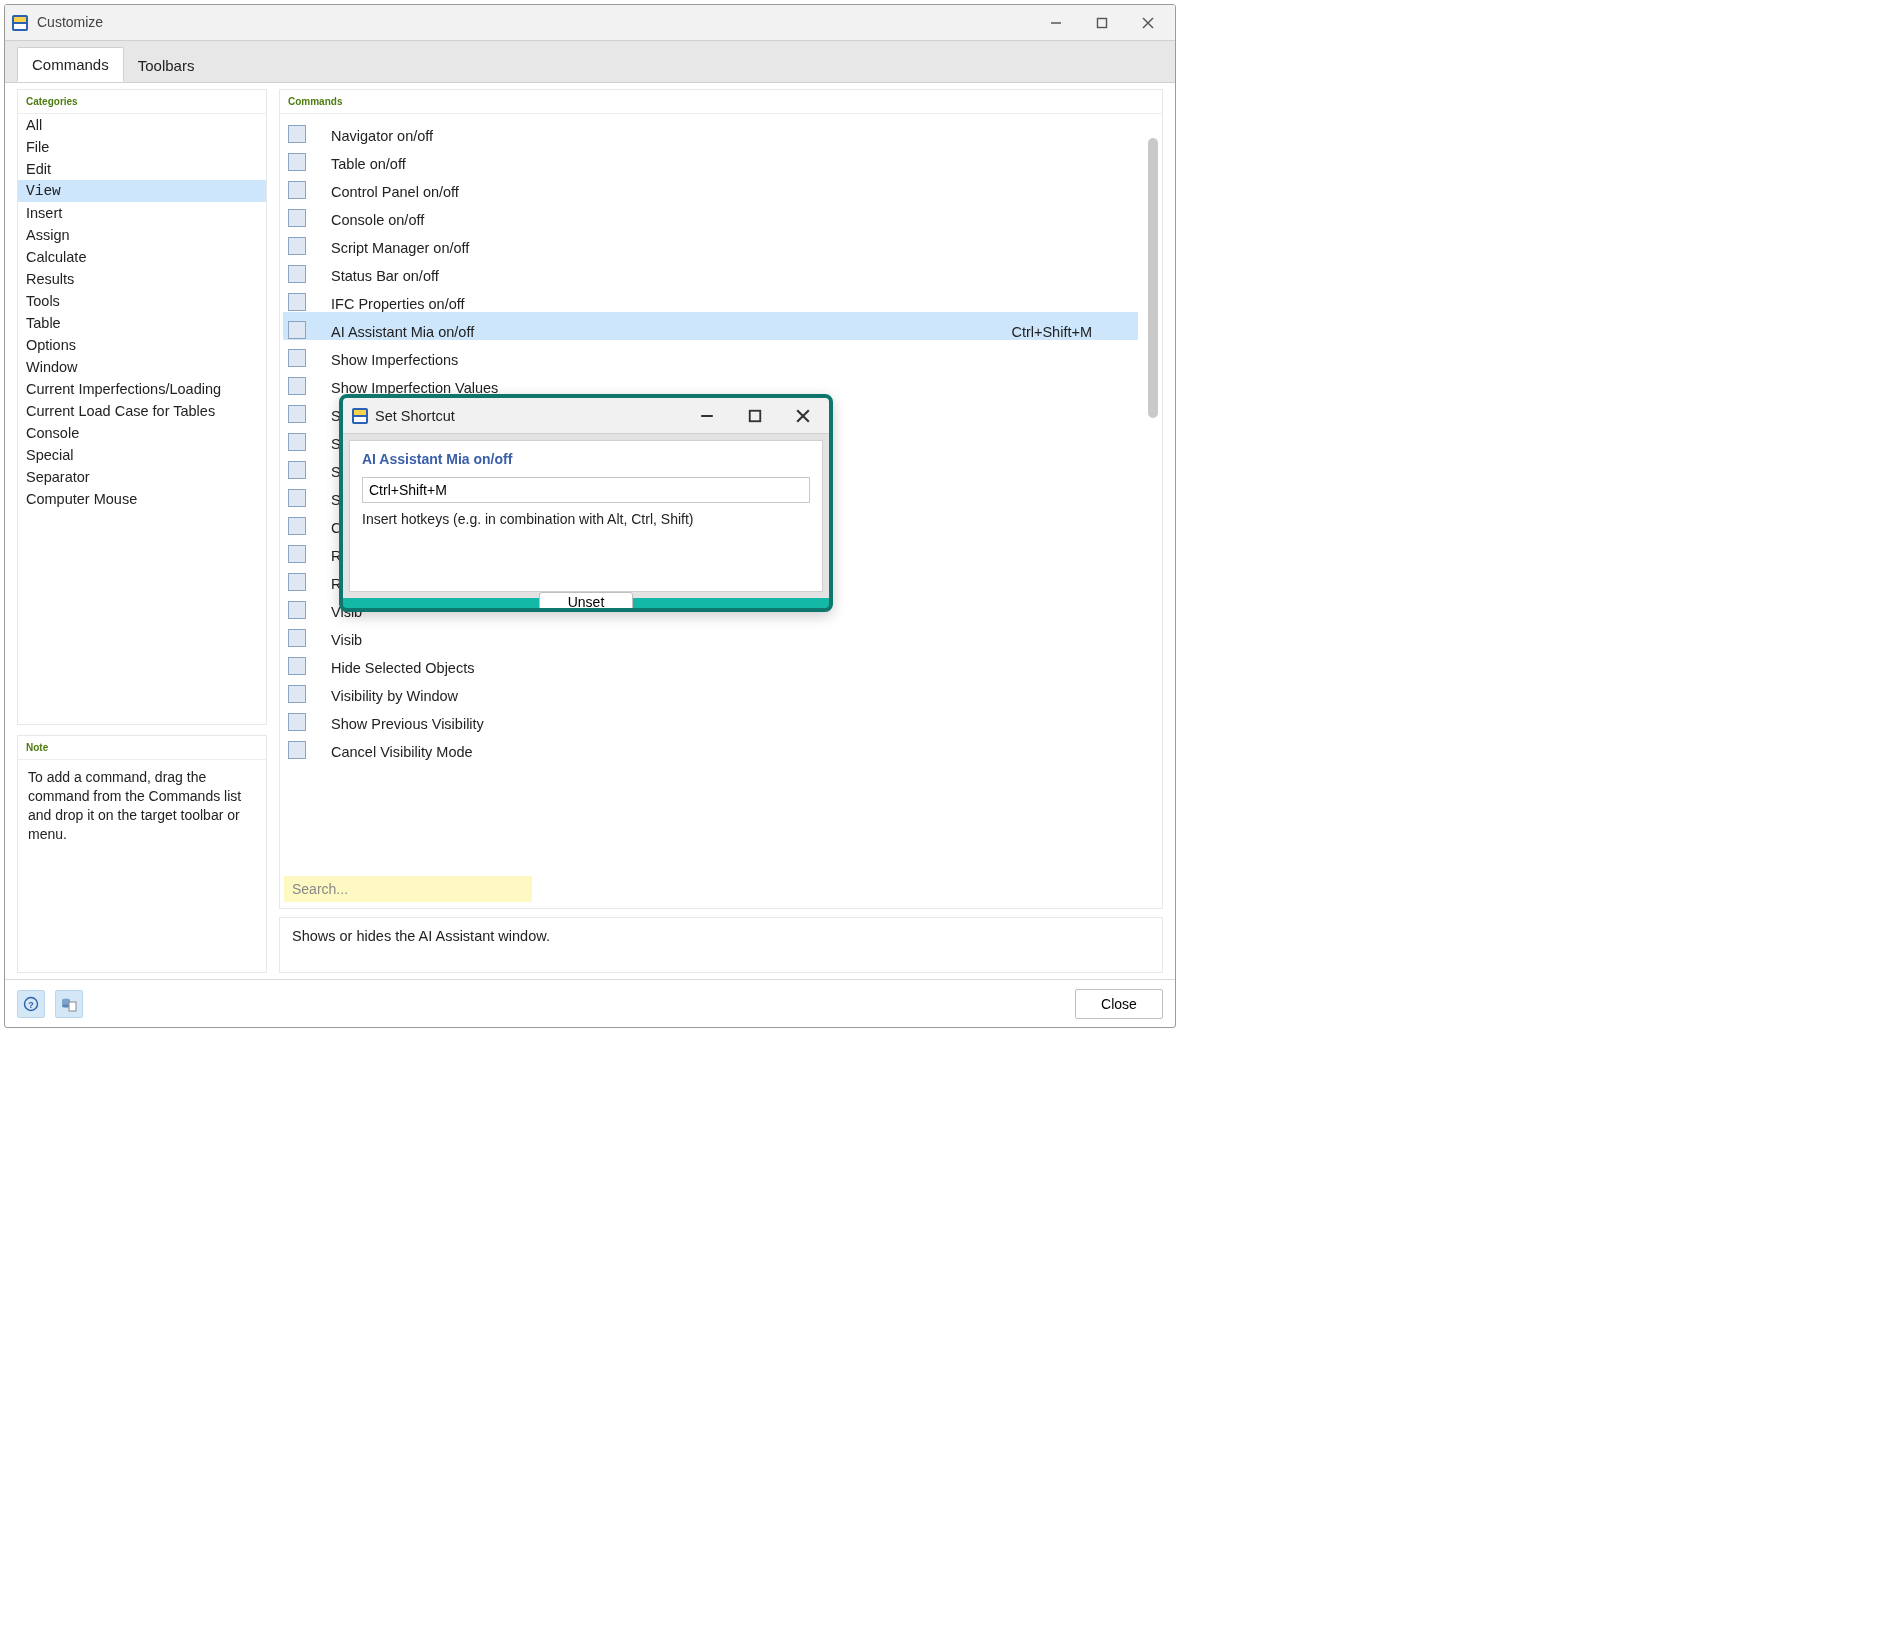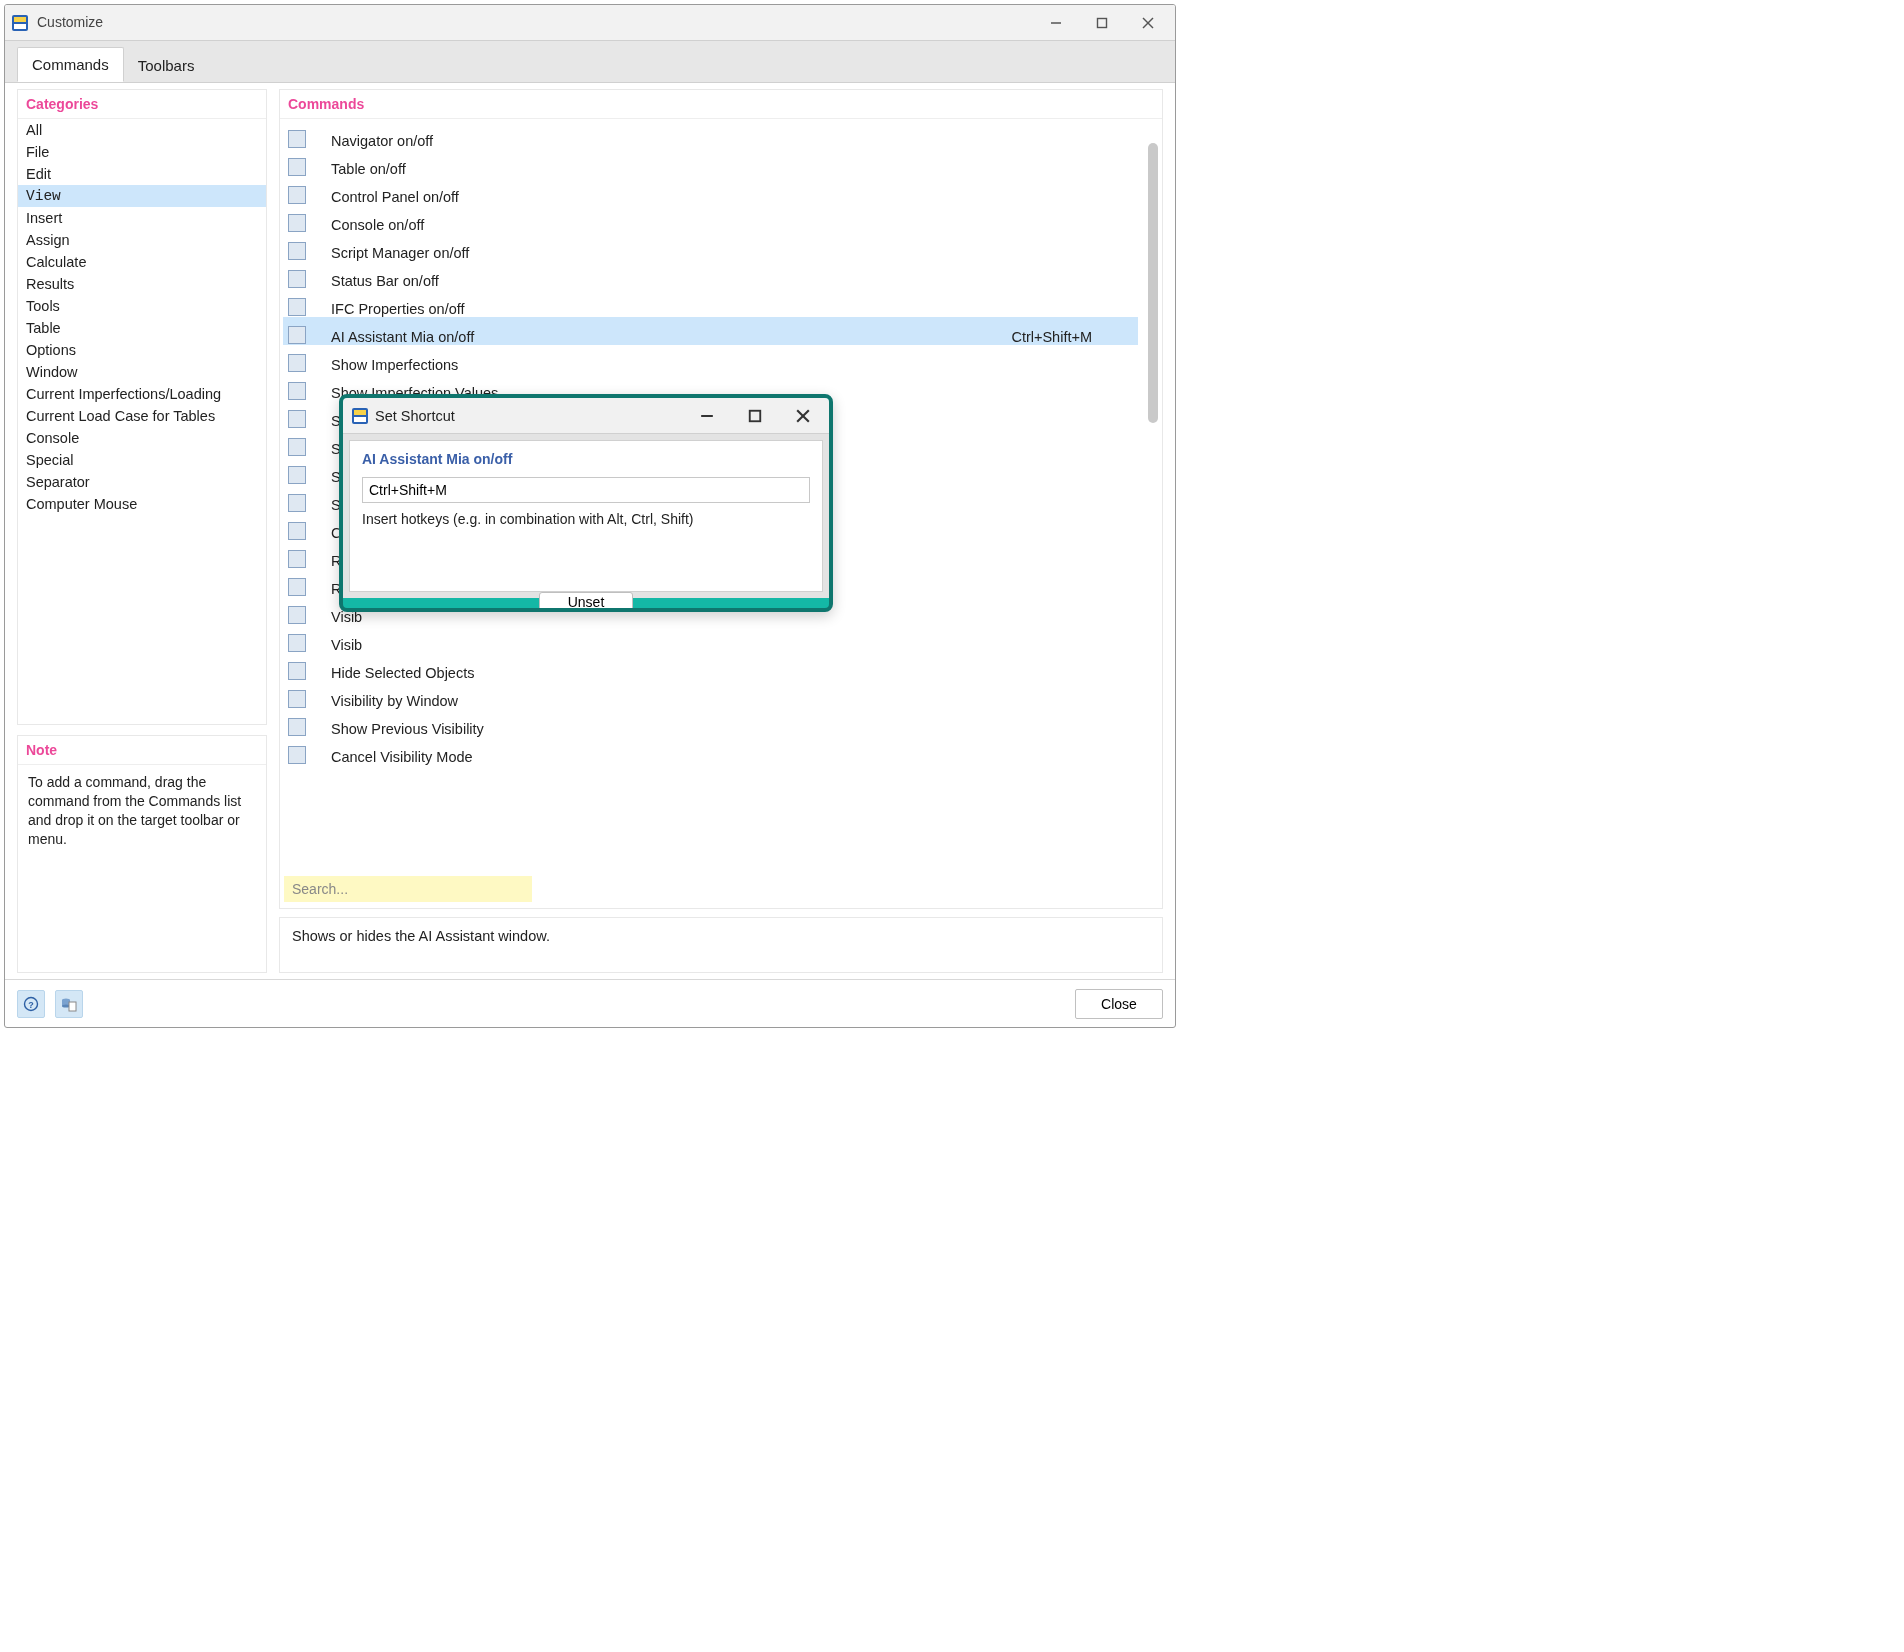--- a/index.html
+++ b/index.html
@@ -30,21 +30,21 @@
   .tab {
     padding: 8px 14px 8px 14px; font-size:15px; color:#222;
   }
   .tab.active { background:#fff; border:1px solid #d0d0d0; border-bottom:1px solid #fff; border-radius:2px 2px 0 0; }
 
   .content { position:absolute; top:78px; left:0; right:0; bottom:48px; padding:6px 12px 6px 12px; display:flex; gap:12px; }
 
   
   .leftcol { width:250px; display:flex; flex-direction:column; gap:10px; }
   .panel { background:#fff; border:1px solid #e8e8e8; }
-  .panel-header { color:#ec4899; font-weight:600; padding:6px 8px 6px 8px; border-bottom:1px solid #eee; font-size:14px; }
+  .panel-header { color:#4d7c0f; font-weight:600; padding:6px 8px 6px 8px; border-bottom:1px solid #eee; font-size:10px; }
   .cat-list { max-height:620px; overflow:auto; }
   .cat-item { padding:3px 8px; font-size:14.5px; cursor:default; }
   .cat-item.selected { background:#cde6fb;font-family:Liberation Mono, monospace; }
 
   .note-body { padding:8px 10px; font-size:14px; line-height:1.35; color:#222; }
 
   
   .rightcol { flex:1; display:flex; flex-direction:column; gap:8px; position:relative; }
   .cmds-panel { flex:1; background:#fff; border:1px solid #e8e8e8; display:flex; flex-direction:column; }
   .cmds-body { position:relative; flex:1; overflow:hidden; }

